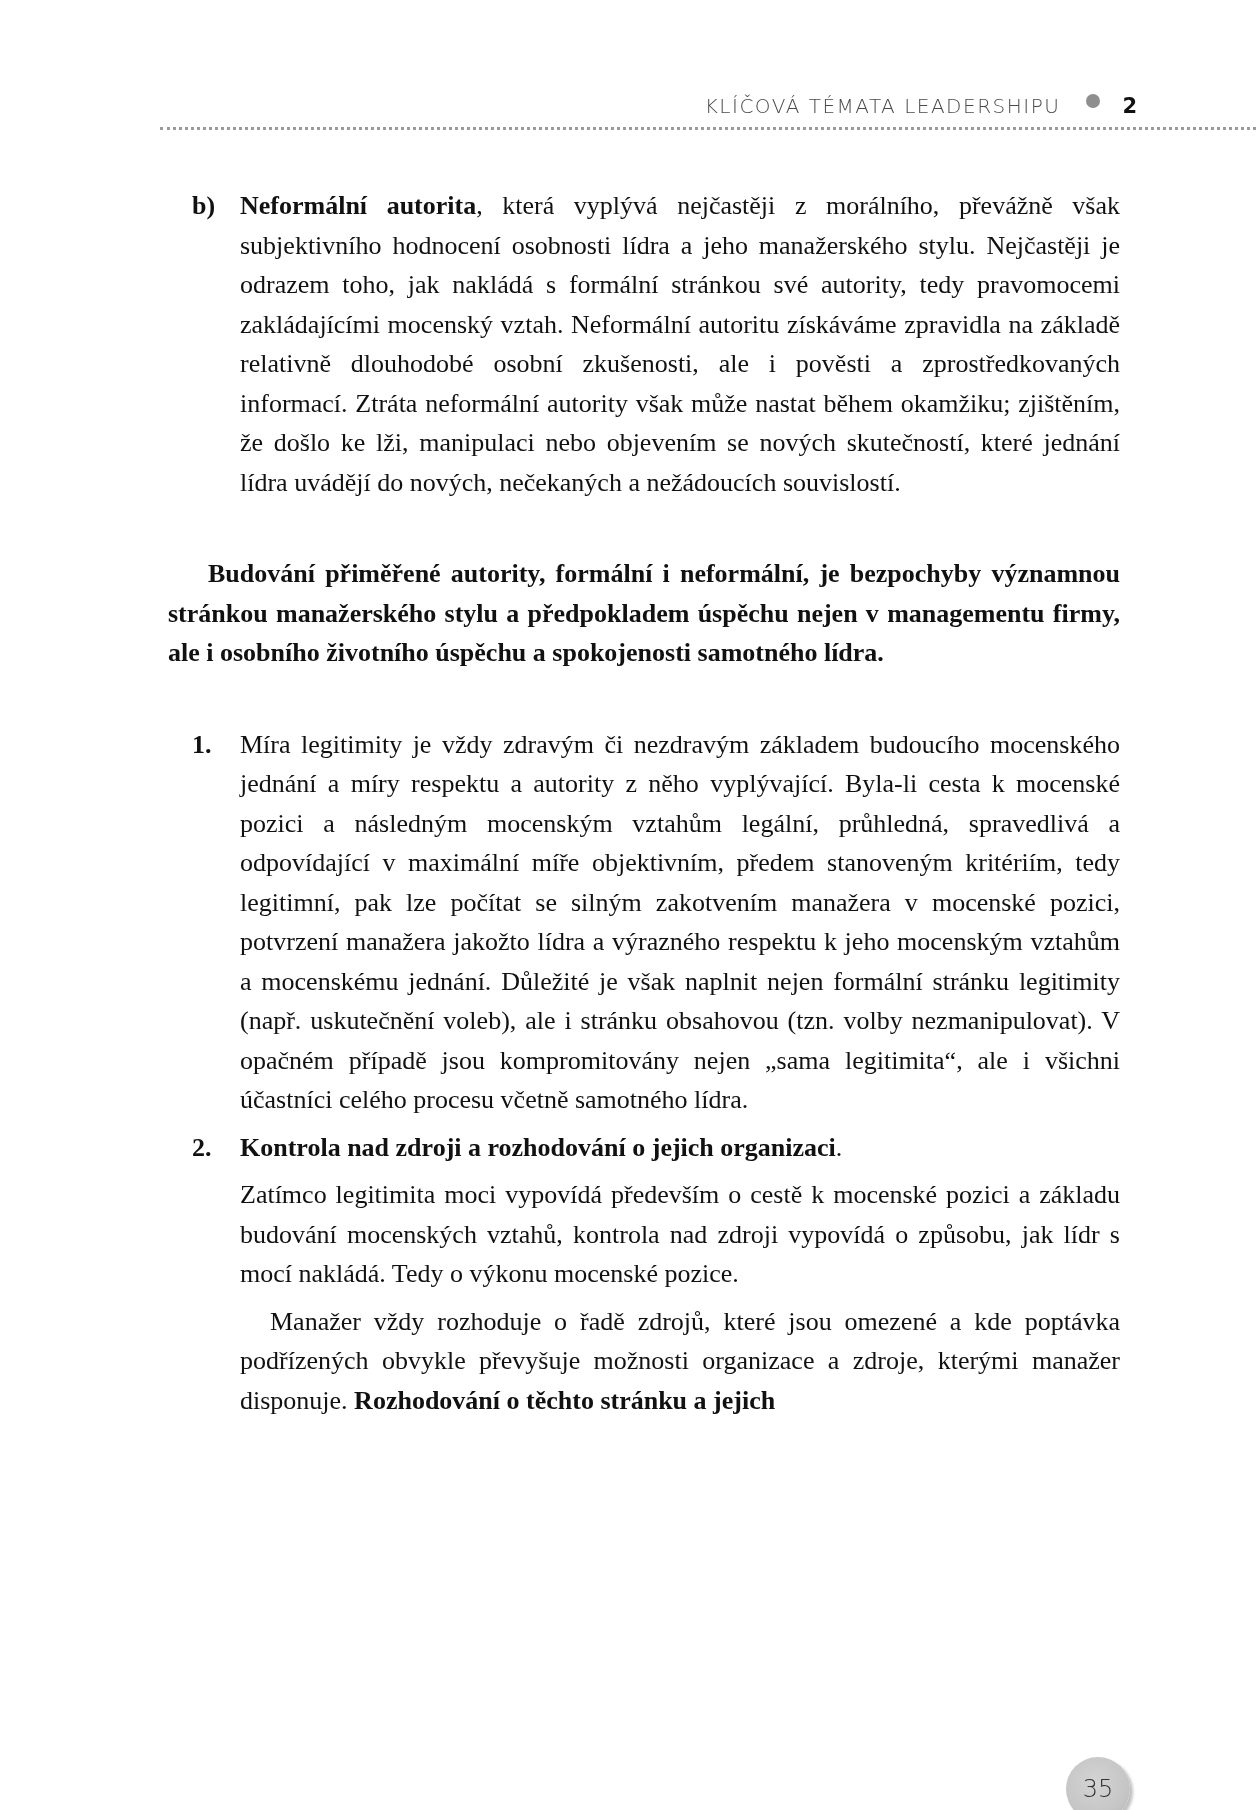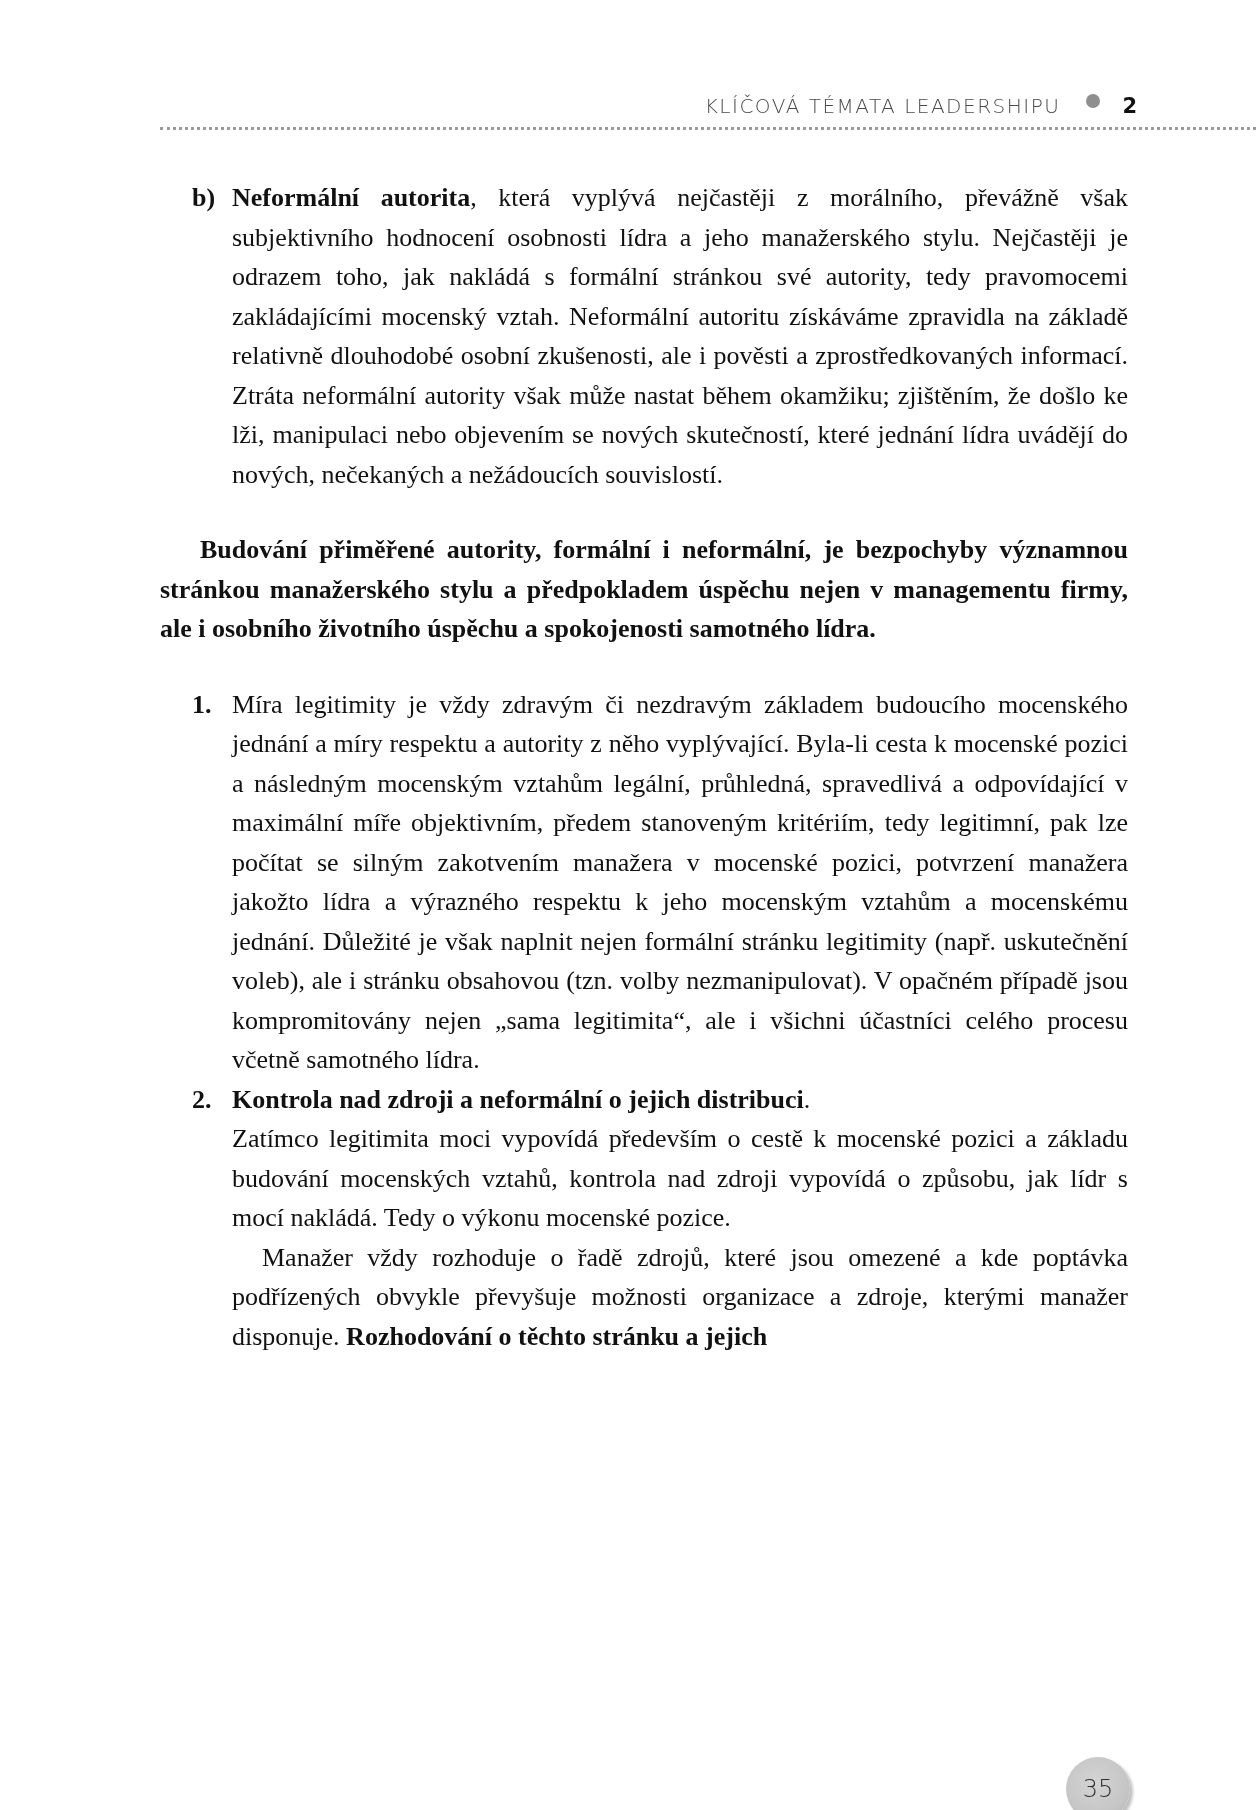--- a/index.html
+++ b/index.html
@@ -53,21 +53,21 @@
     position: absolute;
     top: 178px;
     left: 160px;
     width: 968px;
     font-size: 26px;
     line-height: 39.5px;
     text-align: justify;
     hyphens: manual;
   }
   .content p {
-    margin: 0;
+    margin: 8px;
   }
   .list-item {
     position: relative;
     padding-left: 72px;
   }
   .list-item .marker {
     position: absolute;
     left: 32px;
     top: 0;
     font-weight: bold;
@@ -127,21 +127,21 @@
 
   <div class="gap-md"></div>
 
   <div class="list-item">
     <span class="marker">1.</span>
     <p>Míra legitimity je vždy zdravým či nezdravým základem budoucího mo­cenského jednání a míry respektu a autority z něho vyplývající. Byla-li cesta k mocenské pozici a následným mocenským vztahům legální, prů­hledná, spravedlivá a odpovídající v maximální míře objektivním, předem stanoveným kritériím, tedy legitimní, pak lze počítat se silným zakotvením manažera v mocenské pozici, potvrzení manažera jakožto lídra a výrazné­ho respektu k jeho mocenským vztahům a mocenskému jednání. Důležité je však naplnit nejen formální stránku legitimity (např. uskutečnění voleb), ale i stránku obsahovou (tzn. volby nezmanipulovat). V opačném případě jsou kompromitovány nejen „sama legitimita“, ale i všichni účastníci celé­ho procesu včetně samotného lídra.</p>
   </div>
 
   <div class="list-item">
     <span class="marker">2.</span>
-    <p><span class="lead">Kontrola nad zdroji a neformální o jejich distribuci</span><span>.</span></p>
+    <p><span class="lead">Kontrola nad zdroji a rozhodování o jejich organizaci</span><span>.</span></p>
     <p>Zatímco legitimita moci vypovídá především o cestě k mocenské pozici a základu budování mocenských vztahů, kontrola nad zdroji vypovídá o způsobu, jak lídr s mocí nakládá. Tedy o výkonu mocenské pozice.</p>
     <p class="sub-indent"><span>Manažer vždy rozhoduje o řadě zdrojů, které jsou omezené a kde po­ptávka podřízených obvykle převyšuje možnosti organizace a zdroje, kterými manažer disponuje. </span><span class="lead">Rozhodování o těchto stránku a jejich</span></p>
   </div>
 
 </div>
 
 <div class="page-number">
   <span>35</span>
 </div>
 

